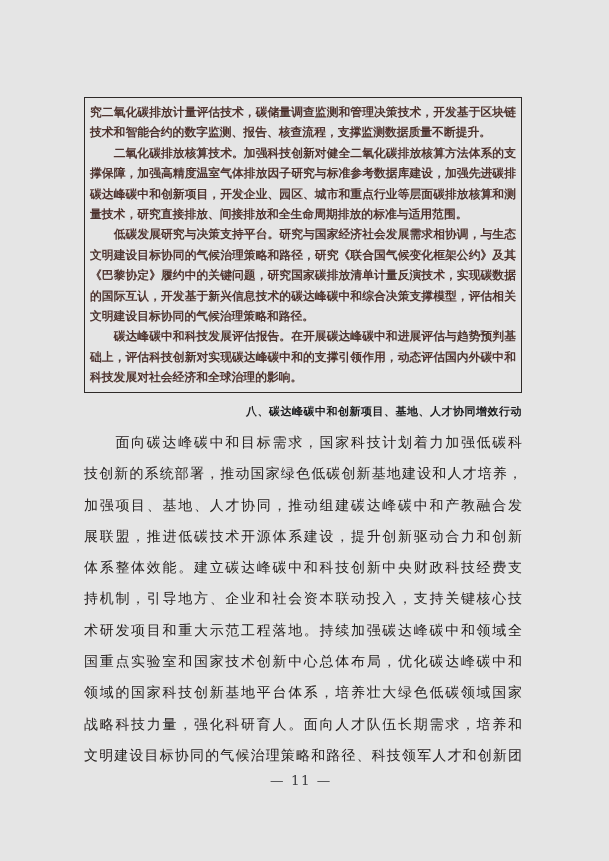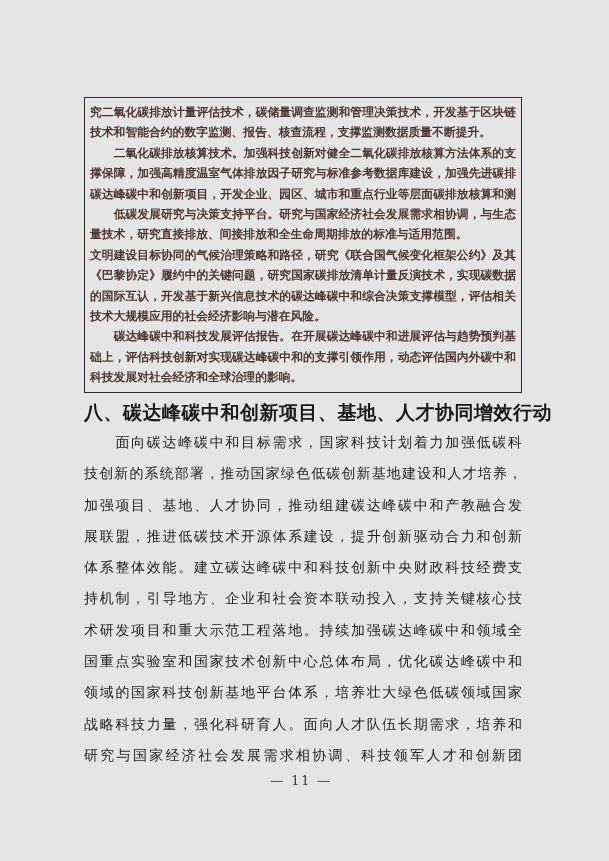--- a/index.html
+++ b/index.html
@@ -36,21 +36,21 @@
   
   .section-heading {
     position: absolute;
     left: 84px;
     top: 399px;
     width: 438px;
     margin: 0;
     text-align: right;
     font-family: "DejaVu Sans", "Liberation Sans", sans-serif;
     font-weight: 700;
-    font-size: 19px;
+    font-size: 11px;
     line-height: 26px;
     color: #1a1a1c;
     letter-spacing: 0.5px;
     white-space: nowrap;
   }
   
   .body-block {
     position: absolute;
     left: 84px;
     top: 427px;
@@ -82,42 +82,42 @@
 <body>
 
 <div class="page">
 
   <div class="excerpt-box">
       <div class="excerpt-line">究二氧化碳排放计量评估技术，碳储量调查监测和管理决策技术，开发基于区块链</div>
       <div class="excerpt-line para-end">技术和智能合约的数字监测、报告、核查流程，支撑监测数据质量不断提升。</div>
       <div class="excerpt-line">　　二氧化碳排放核算技术。加强科技创新对健全二氧化碳排放核算方法体系的支</div>
       <div class="excerpt-line">撑保障，加强高精度温室气体排放因子研究与标准参考数据库建设，加强先进碳排</div>
       <div class="excerpt-line">碳达峰碳中和创新项目，开发企业、园区、城市和重点行业等层面碳排放核算和测</div>
+      <div class="excerpt-line para-end">量技术，研究直接排放、间接排放和全生命周期排放的标准与适用范围。</div>
       <div class="excerpt-line">　　低碳发展研究与决策支持平台。研究与国家经济社会发展需求相协调，与生态</div>
-      <div class="excerpt-line para-end">量技术，研究直接排放、间接排放和全生命周期排放的标准与适用范围。</div>
       <div class="excerpt-line">文明建设目标协同的气候治理策略和路径，研究《联合国气候变化框架公约》及其</div>
       <div class="excerpt-line">《巴黎协定》履约中的关键问题，研究国家碳排放清单计量反演技术，实现碳数据</div>
       <div class="excerpt-line">的国际互认，开发基于新兴信息技术的碳达峰碳中和综合决策支撑模型，评估相关</div>
-      <div class="excerpt-line para-end">技术大规模应用的社会经济影响与潜在风险。</div>
+      <div class="excerpt-line para-end">文明建设目标协同的气候治理策略和路径。</div>
       <div class="excerpt-line">　　碳达峰碳中和科技发展评估报告。在开展碳达峰碳中和进展评估与趋势预判基</div>
       <div class="excerpt-line">础上，评估科技创新对实现碳达峰碳中和的支撑引领作用，动态评估国内外碳中和</div>
       <div class="excerpt-line para-end">科技发展对社会经济和全球治理的影响。</div>
     </div>
 
   <h2 class="section-heading">八、碳达峰碳中和创新项目、基地、人才协同增效行动</h2>
 
   <div class="body-block">
       <div class="body-line">　　面向碳达峰碳中和目标需求，国家科技计划着力加强低碳科</div>
       <div class="body-line">技创新的系统部署，推动国家绿色低碳创新基地建设和人才培养，</div>
       <div class="body-line">加强项目、基地、人才协同，推动组建碳达峰碳中和产教融合发</div>
       <div class="body-line">展联盟，推进低碳技术开源体系建设，提升创新驱动合力和创新</div>
       <div class="body-line">体系整体效能。建立碳达峰碳中和科技创新中央财政科技经费支</div>
       <div class="body-line">持机制，引导地方、企业和社会资本联动投入，支持关键核心技</div>
       <div class="body-line">术研发项目和重大示范工程落地。持续加强碳达峰碳中和领域全</div>
       <div class="body-line">国重点实验室和国家技术创新中心总体布局，优化碳达峰碳中和</div>
       <div class="body-line">领域的国家科技创新基地平台体系，培养壮大绿色低碳领域国家</div>
       <div class="body-line">战略科技力量，强化科研育人。面向人才队伍长期需求，培养和</div>
-      <div class="body-line">研究与国家经济社会发展需求相协调、科技领军人才和创新团</div>
+      <div class="body-line">文明建设目标协同的气候治理策略和路径、科技领军人才和创新团</div>
     </div>
 
   <div class="page-footer">— 11 —</div>
 
 </div>
 
 </body></html>

